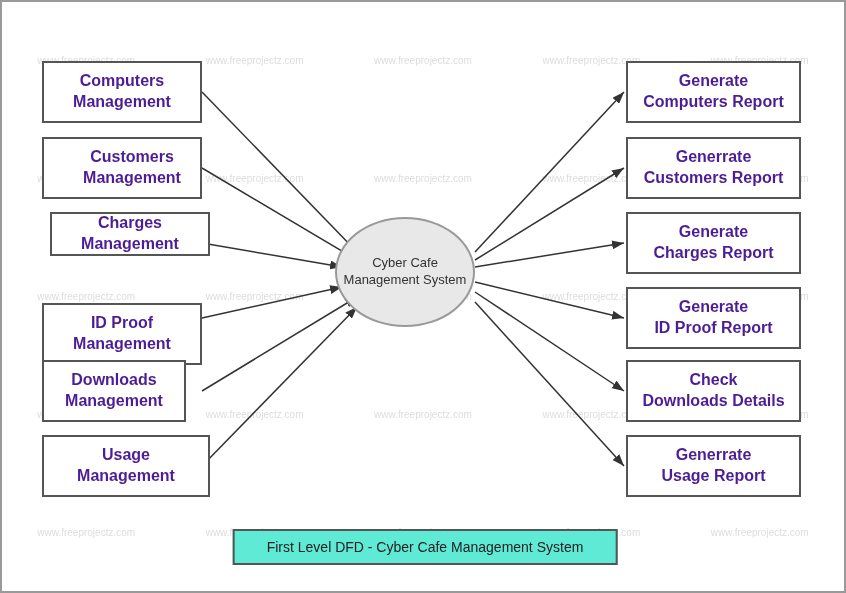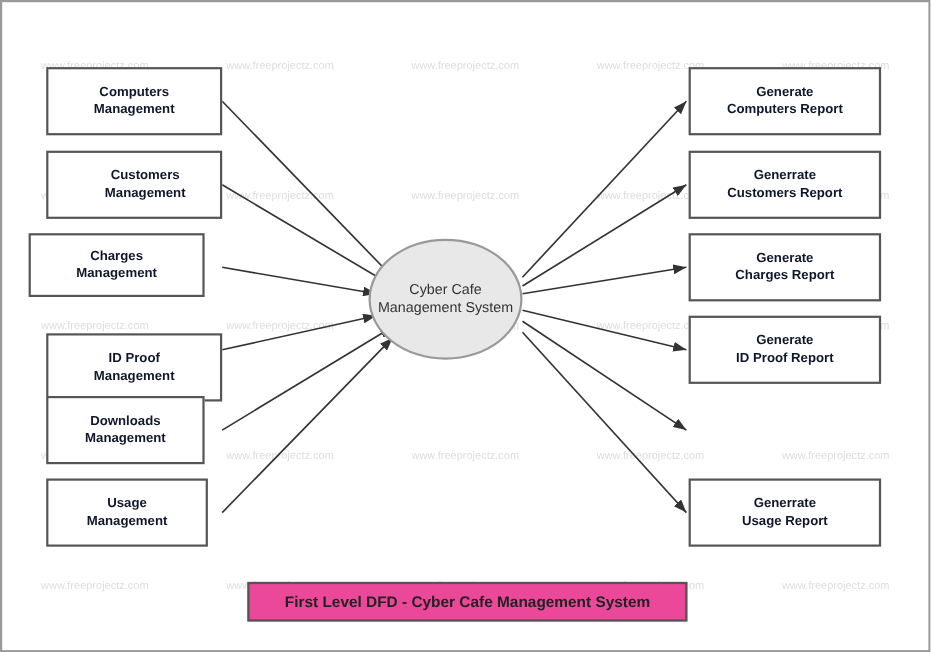--- a/index.html
+++ b/index.html
@@ -67,38 +67,38 @@
     }
     
     .box {
       position: absolute;
       background: white;
       border: 2px solid #555;
       display: flex;
       align-items: center;
       justify-content: center;
       text-align: center;
-      font-size: 12px;
+      font-size: 16px;
       font-weight: bold;
-      color: #0f172a;
+      color: #4c1d95;
       line-height: 1.3;
       padding: 4px;
       z-index: 10;
     }
     
     .caption-box {
       position: absolute;
       bottom: 30px;
       left: 50%;
       transform: translateX(-50%);
       border: 2px solid #555;
-      background: #ec4899;
+      background: #5eead4;
       padding: 8px 32px;
       font-size: 14px;
-      font-weight: bold;
+      font-weight: normal;
       color: #222;
       z-index: 10;
       white-space: nowrap;
     }
     
     .arrows-svg {
       position: absolute;
       top: 0; left: 0;
       width: 846px;
       height: 593px;
@@ -193,45 +193,48 @@
 Management
 System</span>
     </div>
 
     <div class="box" style="top:59px;left:40px;width:160px;height:62px;">
       <span>Computers<br>Management</span>
     </div>
     <div class="box" style="top:135px;left:40px;width:160px;height:62px;padding-left:24px;">
       <span>Customers<br>Management</span>
     </div>
-    <div class="box" style="top:210px;left:24px;width:160px;height:58px;">
+    <div class="box" style="top:210px;left:48px;width:160px;height:44px;">
       <span>Charges<br>Management</span>
     </div>
     <div class="box" style="top:301px;left:40px;width:160px;height:62px;">
       <span>ID Proof<br>Management</span>
     </div>
     <div class="box" style="top:358px;left:40px;width:144px;height:62px;">
       <span>Downloads<br>Management</span>
     </div>
-    <div class="box" style="top:433px;left:40px;width:147px;height:62px;">
+    <div class="box" style="top:433px;left:40px;width:168px;height:62px;">
       <span>Usage<br>Management</span>
     </div>
 
     <div class="box" style="top:59px;left:624px;width:175px;height:62px;">
       <span>Generate<br>Computers Report</span>
     </div>
     <div class="box" style="top:135px;left:624px;width:175px;height:62px;">
       <span>Generrate<br>Customers Report</span>
     </div>
     <div class="box" style="top:210px;left:624px;width:175px;height:62px;">
       <span>Generate<br>Charges Report</span>
     </div>
     <div class="box" style="top:285px;left:624px;width:175px;height:62px;">
       <span>Generate<br>ID Proof Report</span>
     </div>
+    <div class="box" style="top:358px;left:624px;width:175px;height:62px;">
+      <span>Check<br>Downloads Details</span>
+    </div>
     <div class="box" style="top:433px;left:624px;width:175px;height:62px;">
       <span>Generrate<br>Usage Report</span>
     </div>
 
     <div class="caption-box">
       <span>First Level DFD - Cyber Cafe Management System</span>
     </div>
 
   </div>
 </div>

